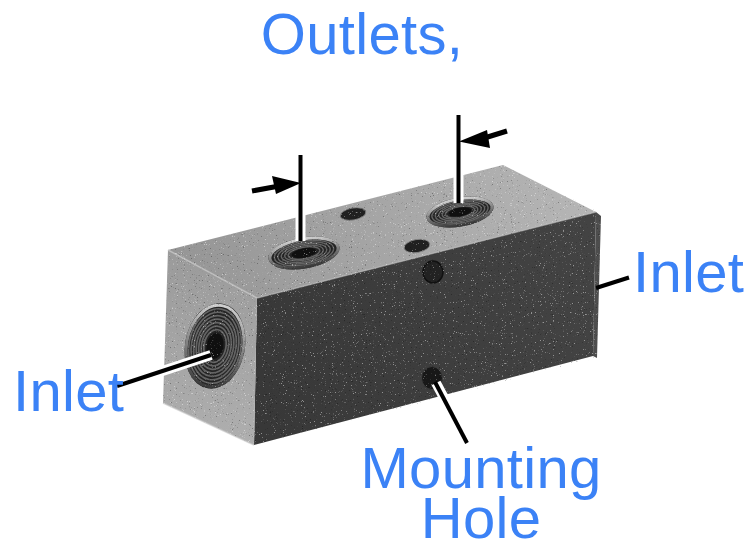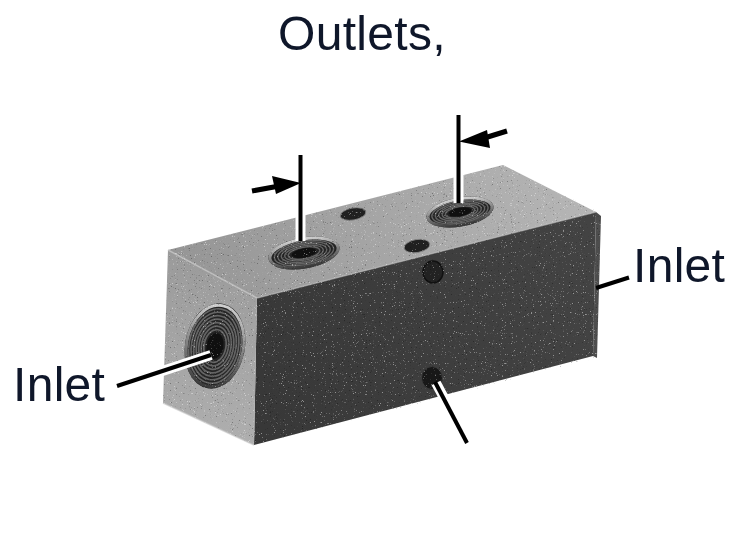--- a/index.html
+++ b/index.html
@@ -2,21 +2,21 @@
 <html><head>
 <meta charset="utf-8">
 <style>
   html,body{margin:0;padding:0;background:#fff;}
   .stage{
     position:relative;width:750px;height:550px;overflow:hidden;
     background:#fff;font-family:"Liberation Sans","DejaVu Sans",sans-serif;
   }
   .stage svg{position:absolute;left:0;top:0;}
   .label{
-    position:absolute;color:#0f172a;font-size:48px;font-weight:400;
+    position:absolute;color:#3b82f6;font-size:58px;font-weight:400;
     letter-spacing:0.3px;white-space:nowrap;
   }
   .label .ln{display:block;}
   .center{text-align:center;}
 </style>
 </head>
 <body>
 
 <div class="stage">
 
@@ -151,14 +151,18 @@
 </svg>
 
 <div class="label center" style="left:202px;top:10px;width:320px;line-height:48px;">
   <span class="ln">Outlets,</span>
 </div>
 
 <div class="label" style="left:633px;top:238px;">Inlet</div>
 
 <div class="label" style="left:13px;top:357px;">Inlet</div>
 
+<div class="label center" style="left:321px;top:443px;width:320px;line-height:50px;">
+  <span class="ln">Mounting</span>
+  <span class="ln">Hole</span>
+</div>
 
 </div>
 
 </body></html>

